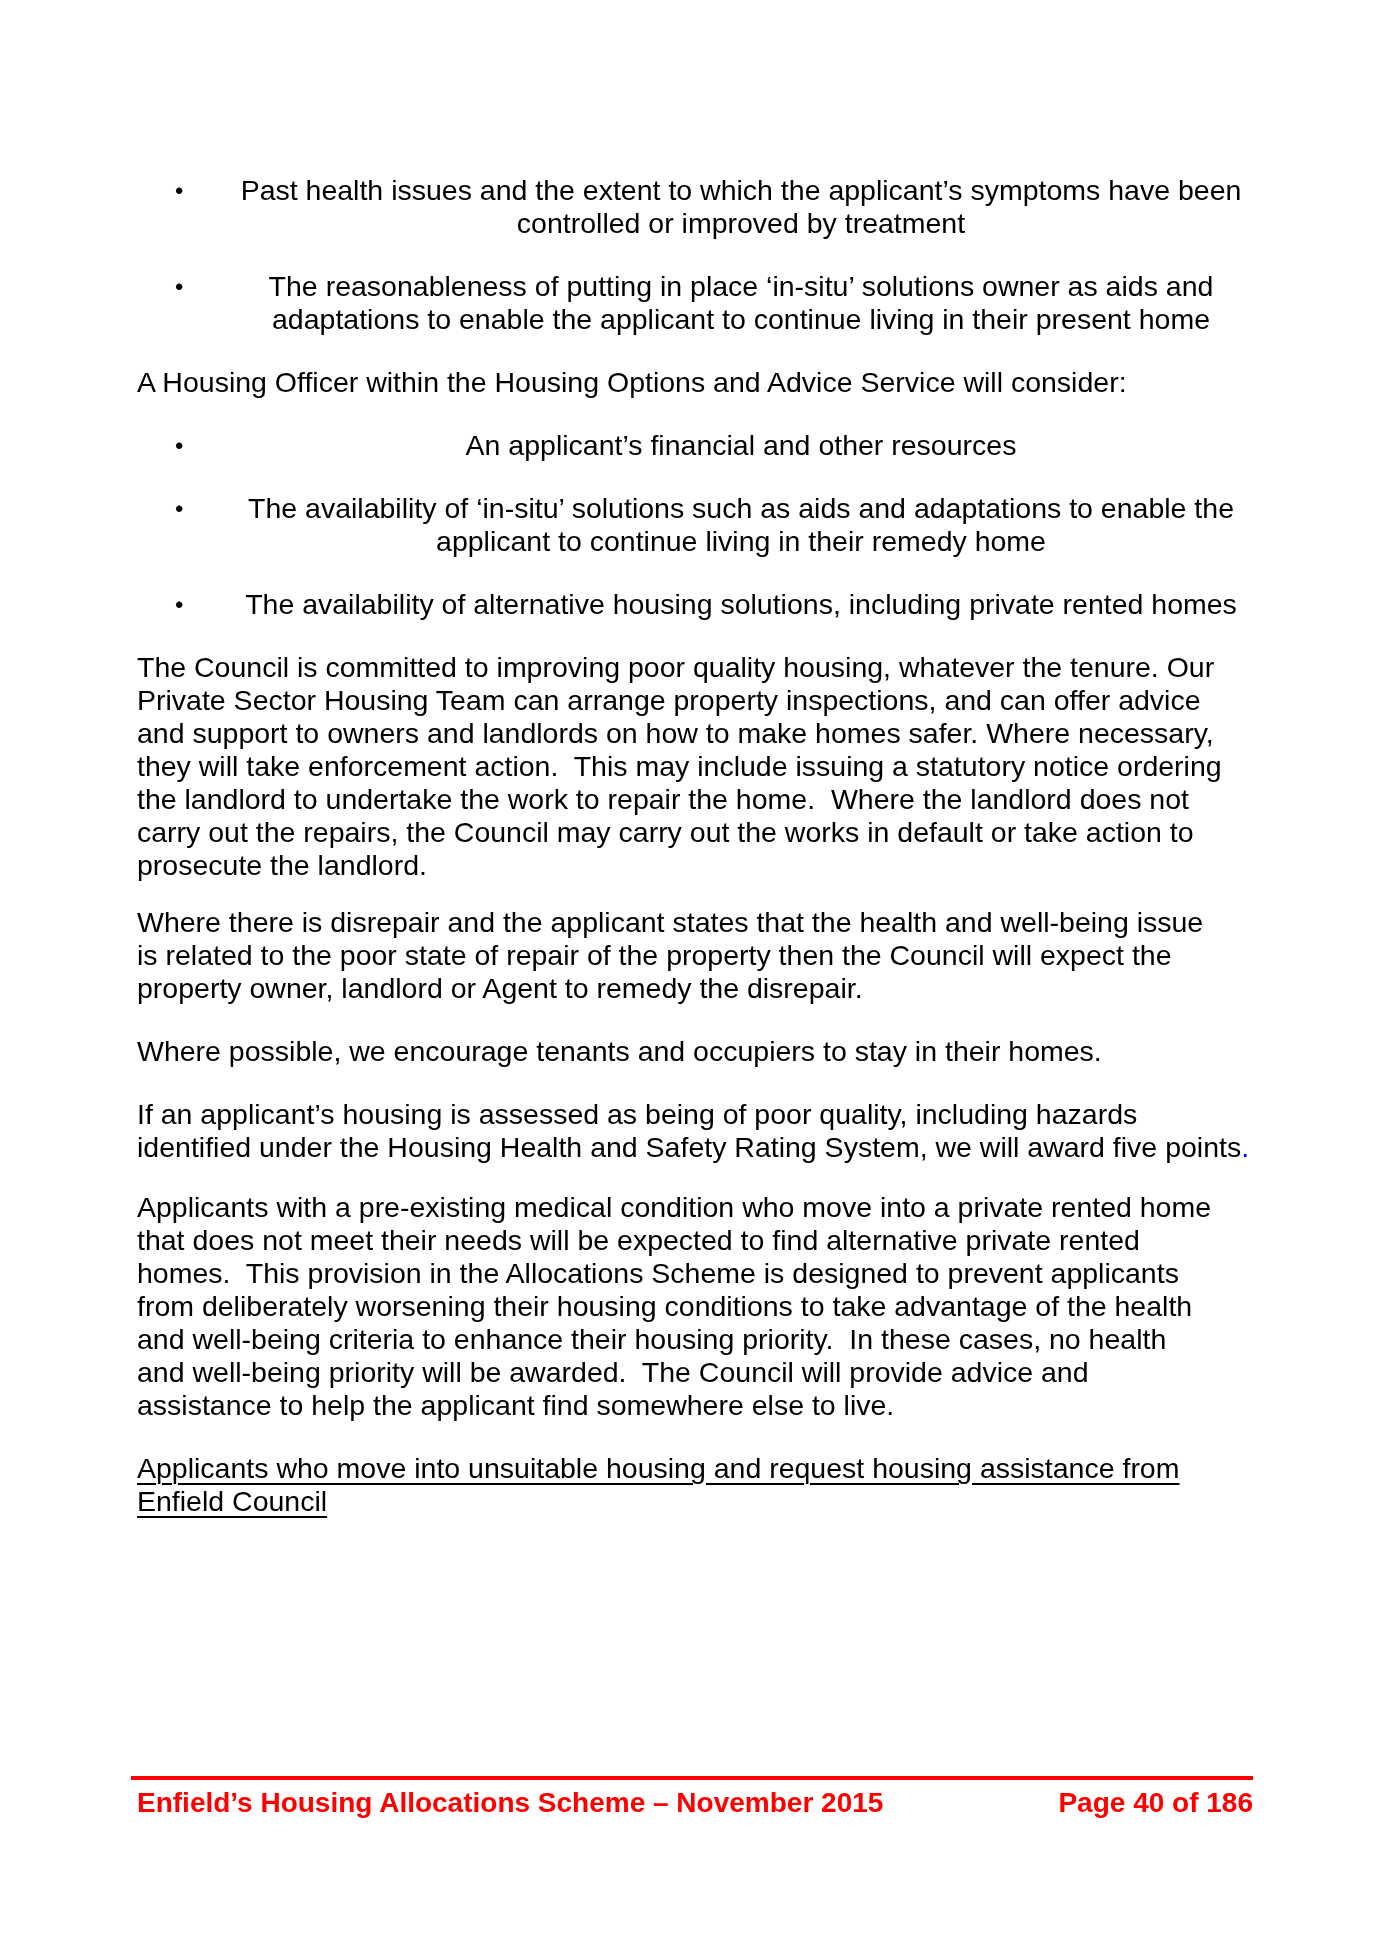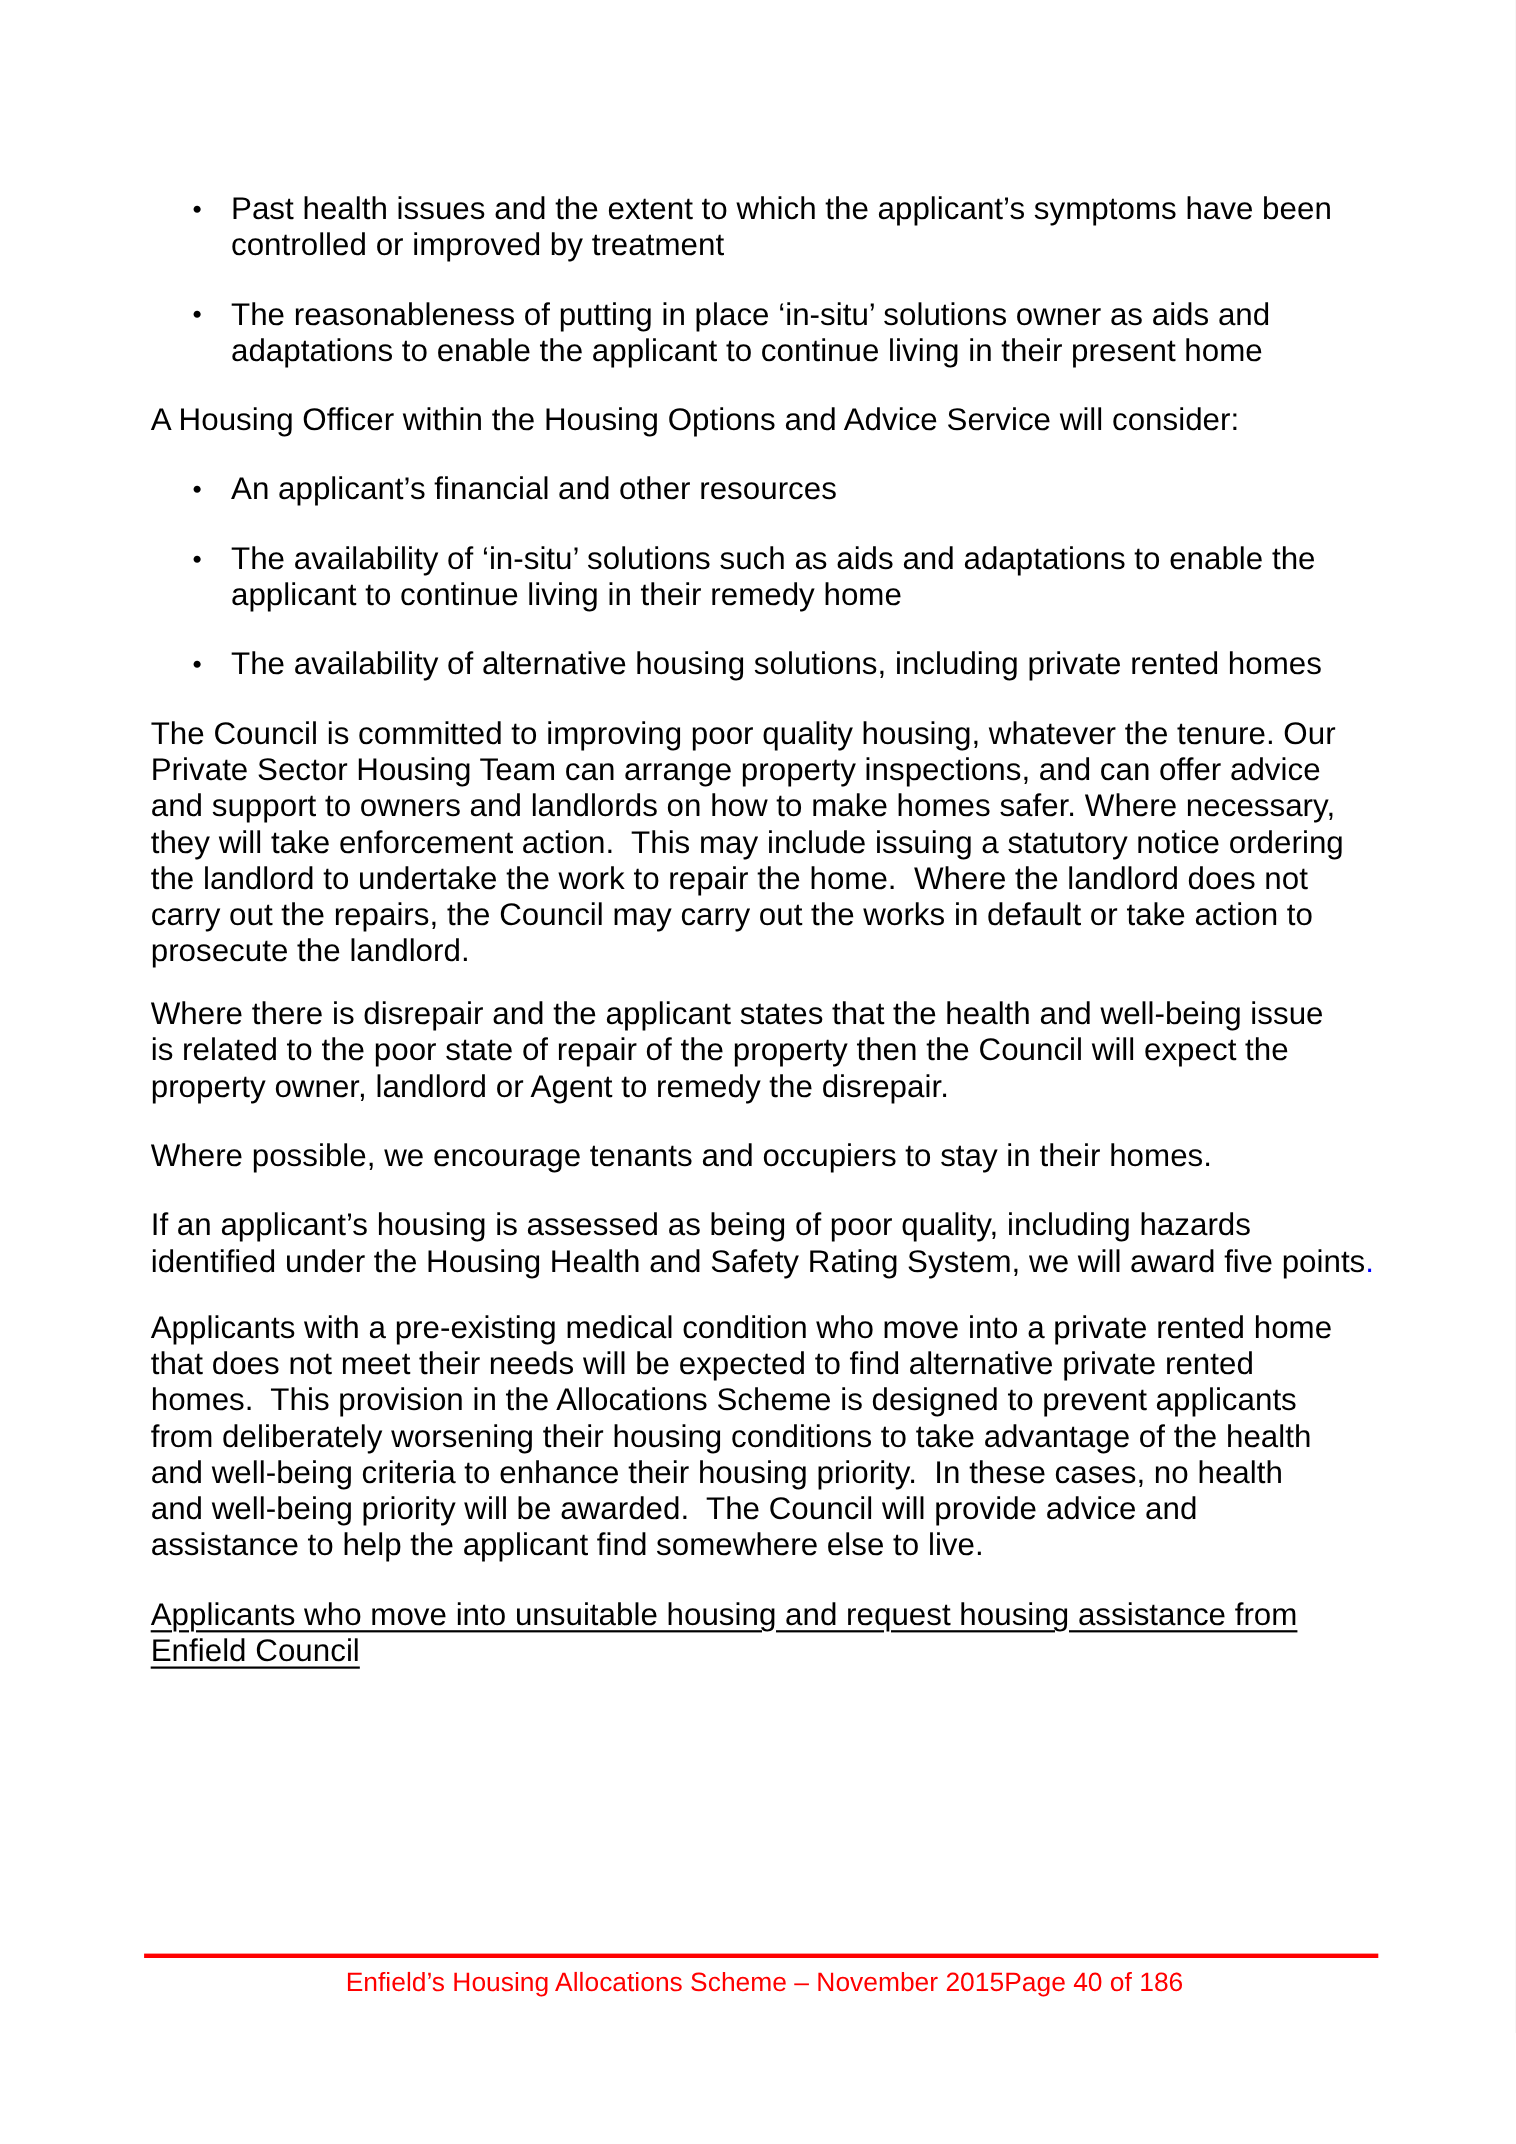--- a/index.html
+++ b/index.html
@@ -29,38 +29,39 @@
   .para, .btext, .heading, .inline-text { white-space: pre-wrap; }
   .bullet { display: flex; align-items: flex-start; }
   .bullet .marker {
     flex: 0 0 73px;
     width: 73px;
     box-sizing: border-box;
     padding-left: 38px;
     font-size: 24px;
     line-height: 33px;
   }
-  .bullet .btext { flex: 1 1 auto; }
+  .bullet .btext { flex: 1 1 auto; text-align: center; }
   .heading { text-decoration: underline; text-underline-offset: 5px; text-decoration-thickness: 2px; }
   .blue-dot { color: #0000ff; white-space: pre-wrap; }
   .footer {
     position: absolute;
     left: 131px;
     top: 1776px;
     width: 1122px;
   }
   .footer-rule { height: 4px; background: #ff0000; }
   .footer-row {
     display: flex;
-    justify-content: center;
+    justify-content: space-between;
     align-items: baseline;
     margin-top: 6px;
     color: #ff0000;
-    font-size: 24px;
+    font-size: 28px;
     line-height: 33px;
+    font-weight: bold;
   }
   .footer-left { padding-left: 6px; }
 </style>
 </head>
 <body>
 
 <div class="page">
   <div class="content">
 
     <div class="block bullet">

